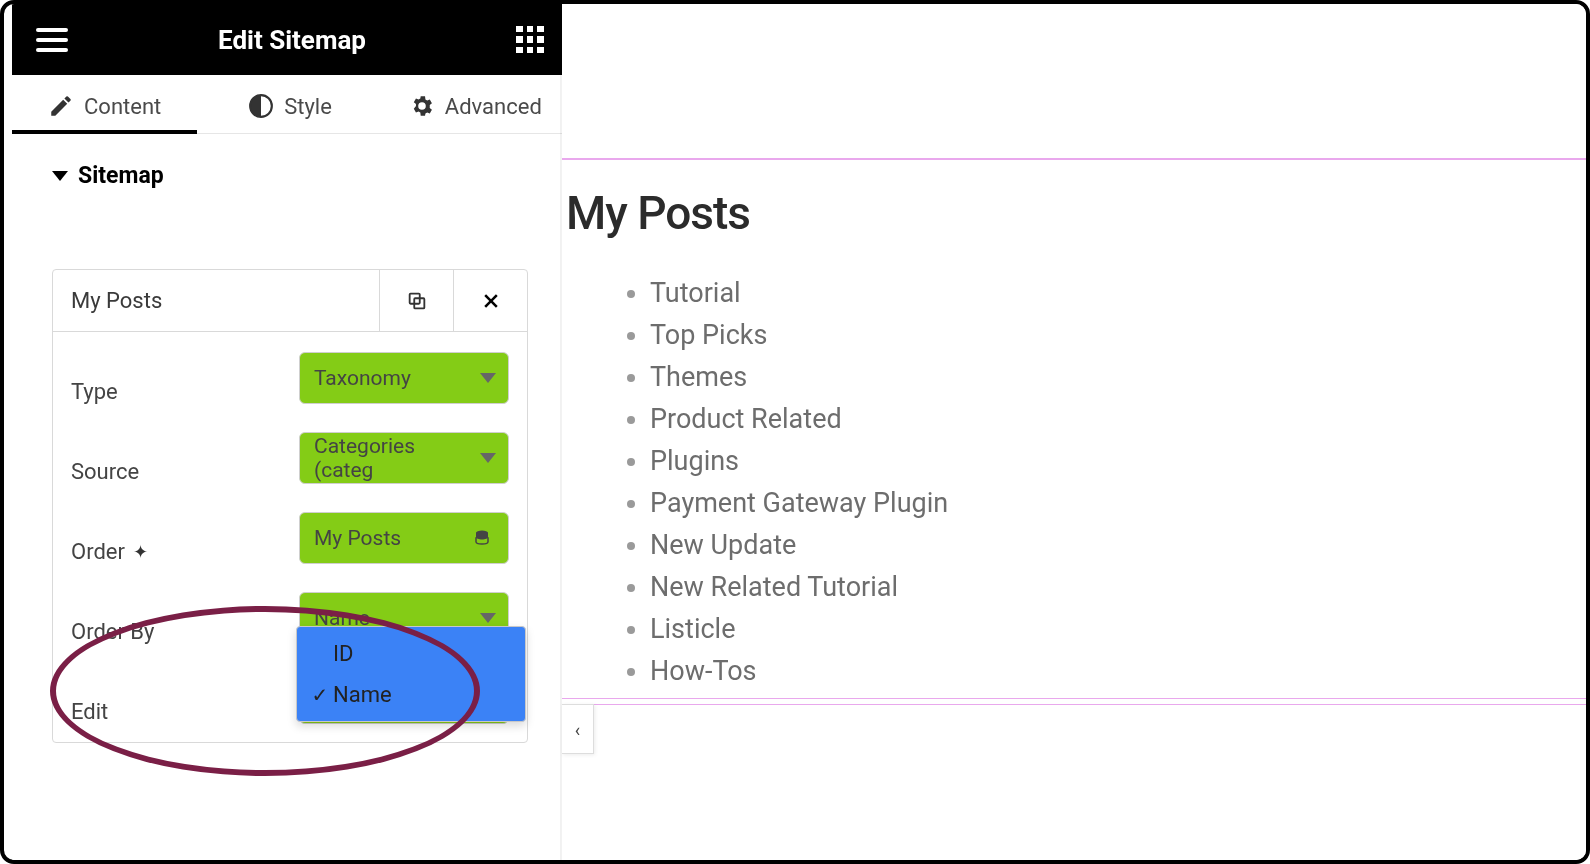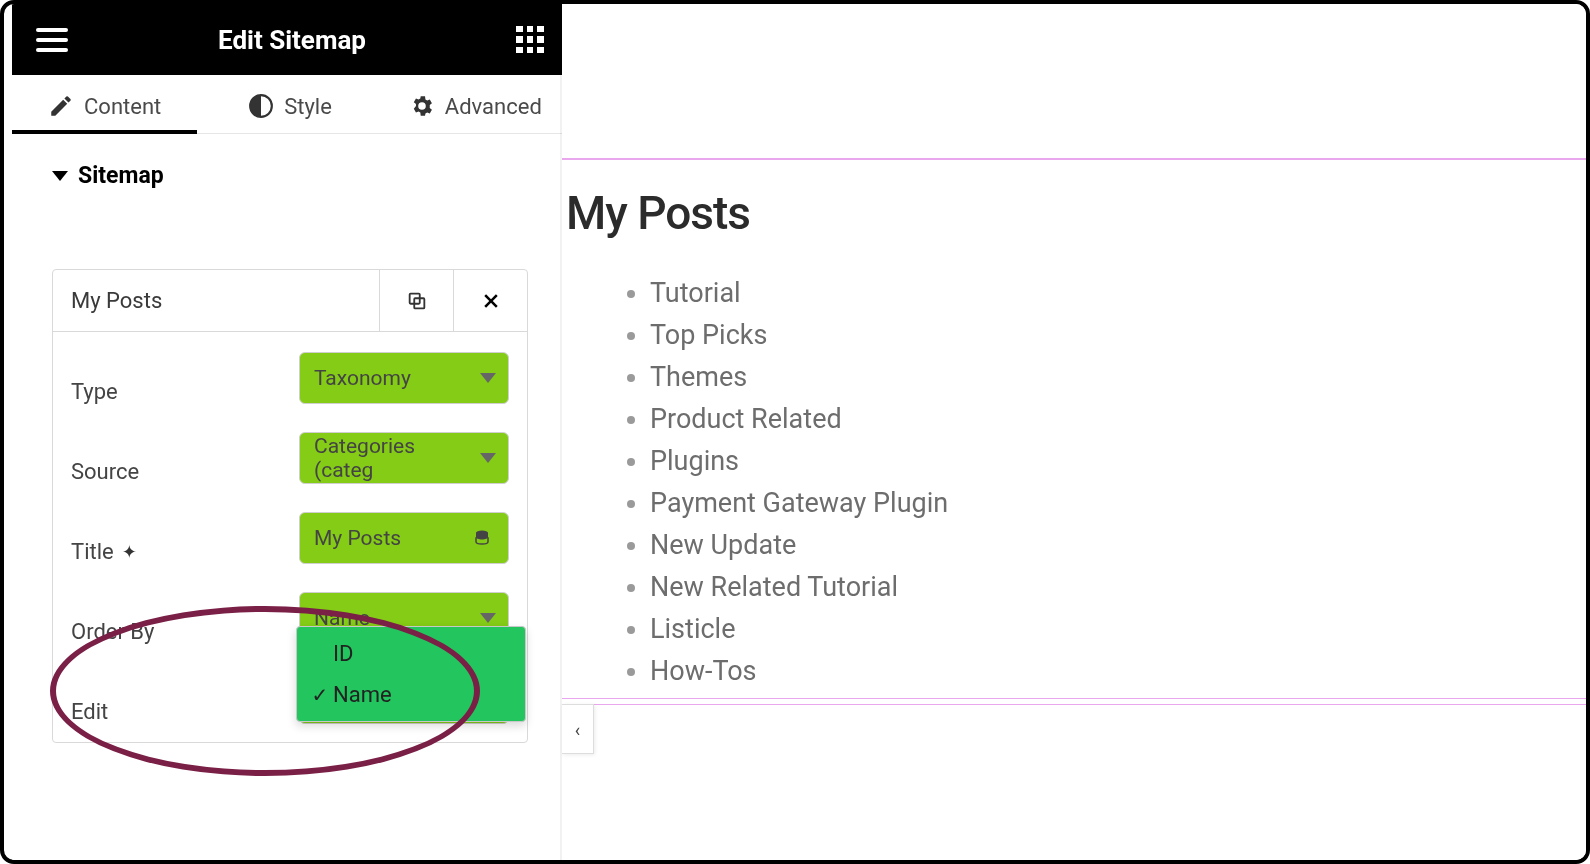--- a/index.html
+++ b/index.html
@@ -32,21 +32,21 @@
 
 .controls { padding: 20px 18px 18px 18px; display:flex; flex-direction:column; gap:28px; }
 .control-row { display:flex; align-items:flex-end;gap:18px; }
 .control-label { width: 210px; font-size:22px; color:#444; display:flex; align-items:center; gap:8px; }
 .select { flex:1; position:relative; border:1px solid #cfcfcf; border-radius:6px; height:52px; display:flex; align-items:center; padding: 0 32px 0 14px; font-size:21px; color:#444; cursor:pointer; background:#84cc16; }
 .select .chev { position:absolute; right:12px; width:0;height:0;border-left:8px solid transparent;border-right:8px solid transparent;border-top:10px solid #666; }
 .title-row .title-input { flex:1; position:relative; }
 .title-input .db-icon { width:36px; display:flex; align-items:center; justify-content:center; }
 .sparkle { font-size:18px; color:#333; }
 
-.dropdown { position:absolute; left:292px; top:622px; width:230px; background:#22c55e; border:1px solid #c8c8c8; border-radius:4px; box-shadow:0 4px 10px rgba(0,0,0,0.15); padding:6px 0; z-index:50; }
+.dropdown { position:absolute; left:292px; top:622px; width:230px; background:#3b82f6; border:1px solid #c8c8c8; border-radius:4px; box-shadow:0 4px 10px rgba(0,0,0,0.15); padding:6px 0; z-index:50; }
 .dropdown-item { display:flex; align-items:center; padding:8px 14px 8px 10px; font-size:22px; color:#222; cursor:pointer; }
 .dropdown-item .check { width:26px; text-align:center; font-size:20px; }
 
 .highlight-ellipse { position:absolute; left:46px; top:602px; width:430px; height:170px; border:6px solid #7a1f46; border-radius:50%; pointer-events:none; z-index:60; }
 
 .preview { position:absolute; left:558px; top:0; right:0; bottom:0; background:#fff; }
 .preview-divider-top { position:absolute; left:0; right:0; top:154px; height:0; border-top:2px solid #e9a8ed; }
 .preview-divider-bot { position:absolute; left:0; right:0; top:694px; height:0; border-top:1px solid #e9a8ed; }
 .preview-divider-bot2 { position:absolute; left:0; right:0; top:700px; height:0; border-top:1px solid #e9a8ed; }
 .preview-heading { position:absolute; left:4px; top:182px; font-size:46px; font-weight:500; color:#2b2b2b; letter-spacing:-1px; }
@@ -138,21 +138,21 @@
           </div>
           <div class="control-row">
             <div class="control-label">Source</div>
             <div class="select">
                 <span>Categories (categ</span>
                 <span class="chev"></span>
               </div>
           </div>
           <div class="control-row title-row">
             <div class="control-label">
-                <span>Title</span>
+                <span>Order</span>
                 <span class="sparkle">✦</span>
               </div>
             <div class="select title-input" style="padding-right:8px;">
               <span>My Posts</span>
               <span class="db-icon" style="position:absolute;right:8px;">
                 <svg width="18" height="20" viewBox="0 0 24 24" fill="#444">
                     <ellipse cx="12" cy="5" rx="8" ry="3"></ellipse>
                     <path d="M4 5v6c0 1.66 3.58 3 8 3s8-1.34 8-3V5"></path>
                     <path d="M4 11v6c0 1.66 3.58 3 8 3s8-1.34 8-3v-6" fill="none" stroke="#444" stroke-width="2"></path>
                   </svg>

